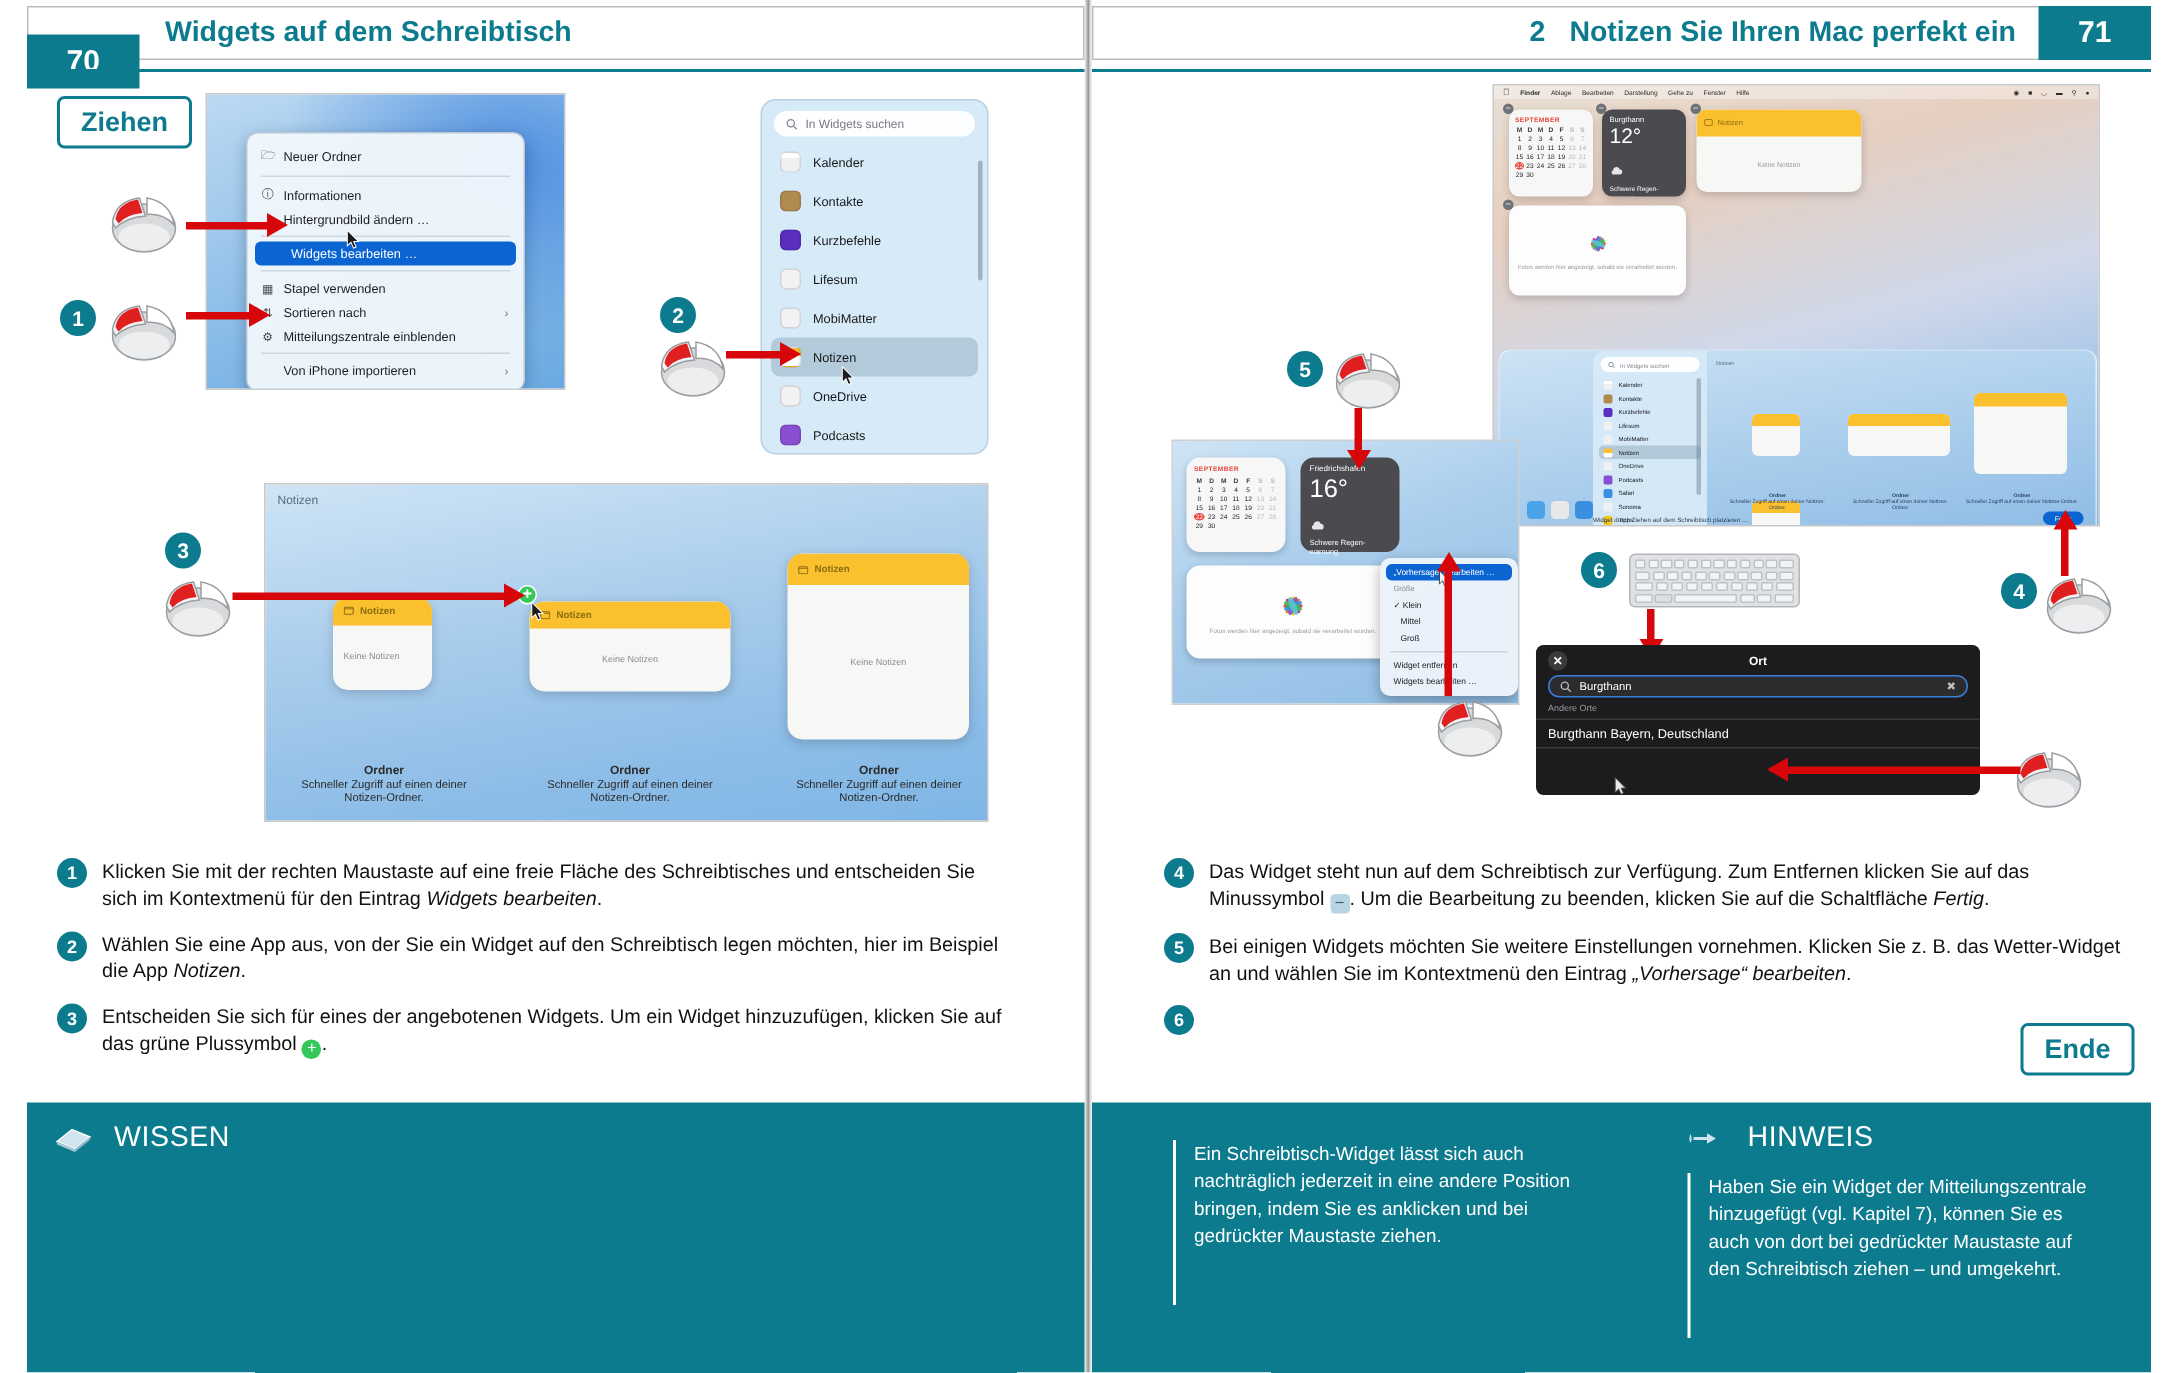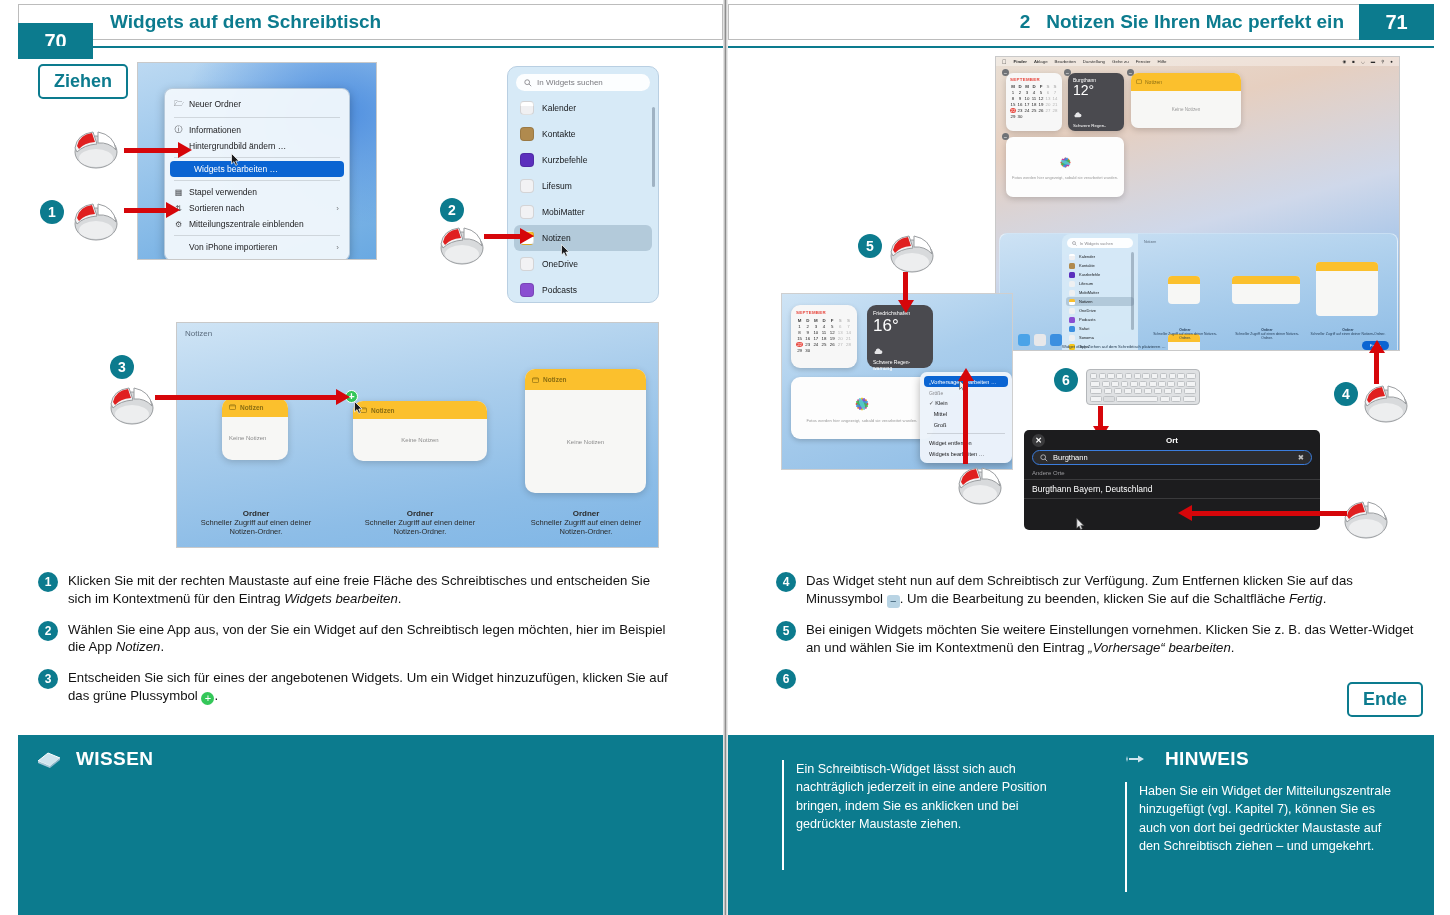--- a/index.html
+++ b/index.html
@@ -151,21 +151,21 @@
   .steps { position: absolute; }
   .step { display: flex; gap: 10px; margin-bottom: 13px; }
   .step p { font-size: 13.2px; line-height: 1.35; color: #111; }
   .step i { font-style: italic; }
 
   
   .tealband { position: absolute; background: #0c7b8e; }
   .tealband.left  { left: 18px;  top: 735px; width: 705px; height: 180px; }
   .tealband.right { left: 728px; top: 735px; width: 706px; height: 180px; }
   .boxhead { display:flex; align-items:center; gap:14px; }
-  .boxhead .ttl { color:#fff; font-size:19px; font-weight:bold; letter-spacing:.4px; }
+  .boxhead .ttl { color:#fff; font-size:19px; font-weight:normal; letter-spacing:.4px; }
   .boxbody {
     color:#ffffff; font-size:12.6px; line-height:1.45;
     border-left: 2px solid #ffffff; padding-left: 12px;
   }
   .boxwrap { position:absolute; }
 
   
   .bigshot { position:absolute; left:995px; top:56px; width:405px; height:295px;
     border:1px solid #c9c9c9; overflow:hidden;
     background: linear-gradient(165deg,#e9dfd4 0%, #e6cfc0 25%, #cfd8ea 55%, #9ec1e8 80%, #7fb1e2 100%); }

